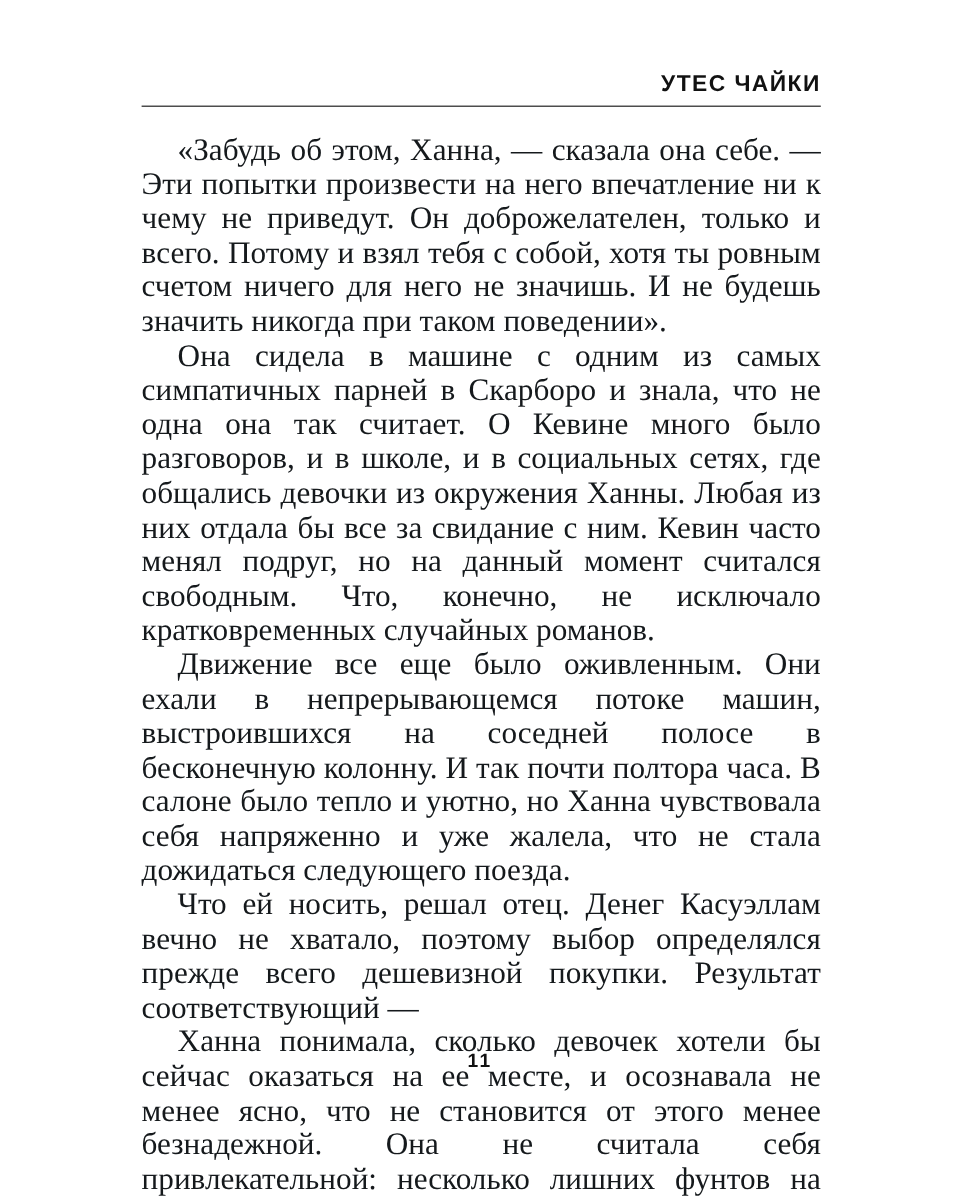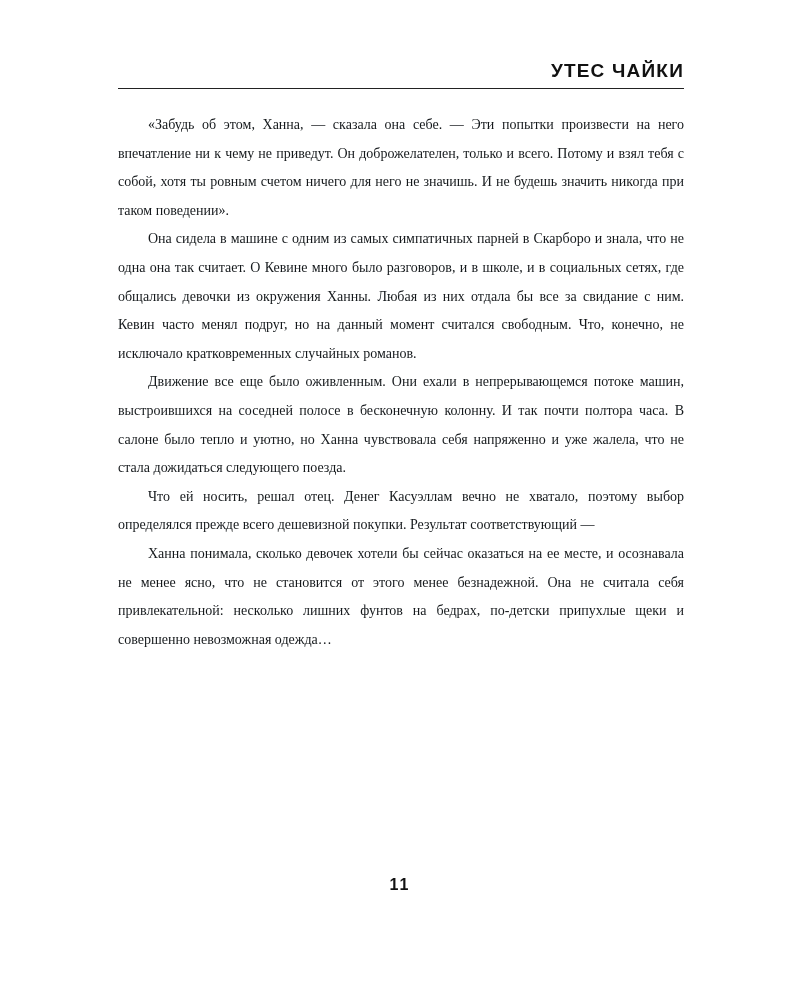--- a/index.html
+++ b/index.html
@@ -37,21 +37,21 @@
     padding-bottom: 6px;
   }
   .head-rule {
     border-bottom: 1.6px solid #222;
     margin-bottom: 22px;
   }
   .body-text p {
     margin: 0;
     text-indent: 30px;
     text-align: justify;
-    font-size: 14px;
+    font-size: 26px;
     line-height: 28.6px;
     font-family: "Liberation Serif", serif;
     color: #15191c;
     -webkit-font-smoothing: antialiased;
   }
   .folio {
     position: absolute;
     left: 0;
     right: 0;
     top: 876px;

